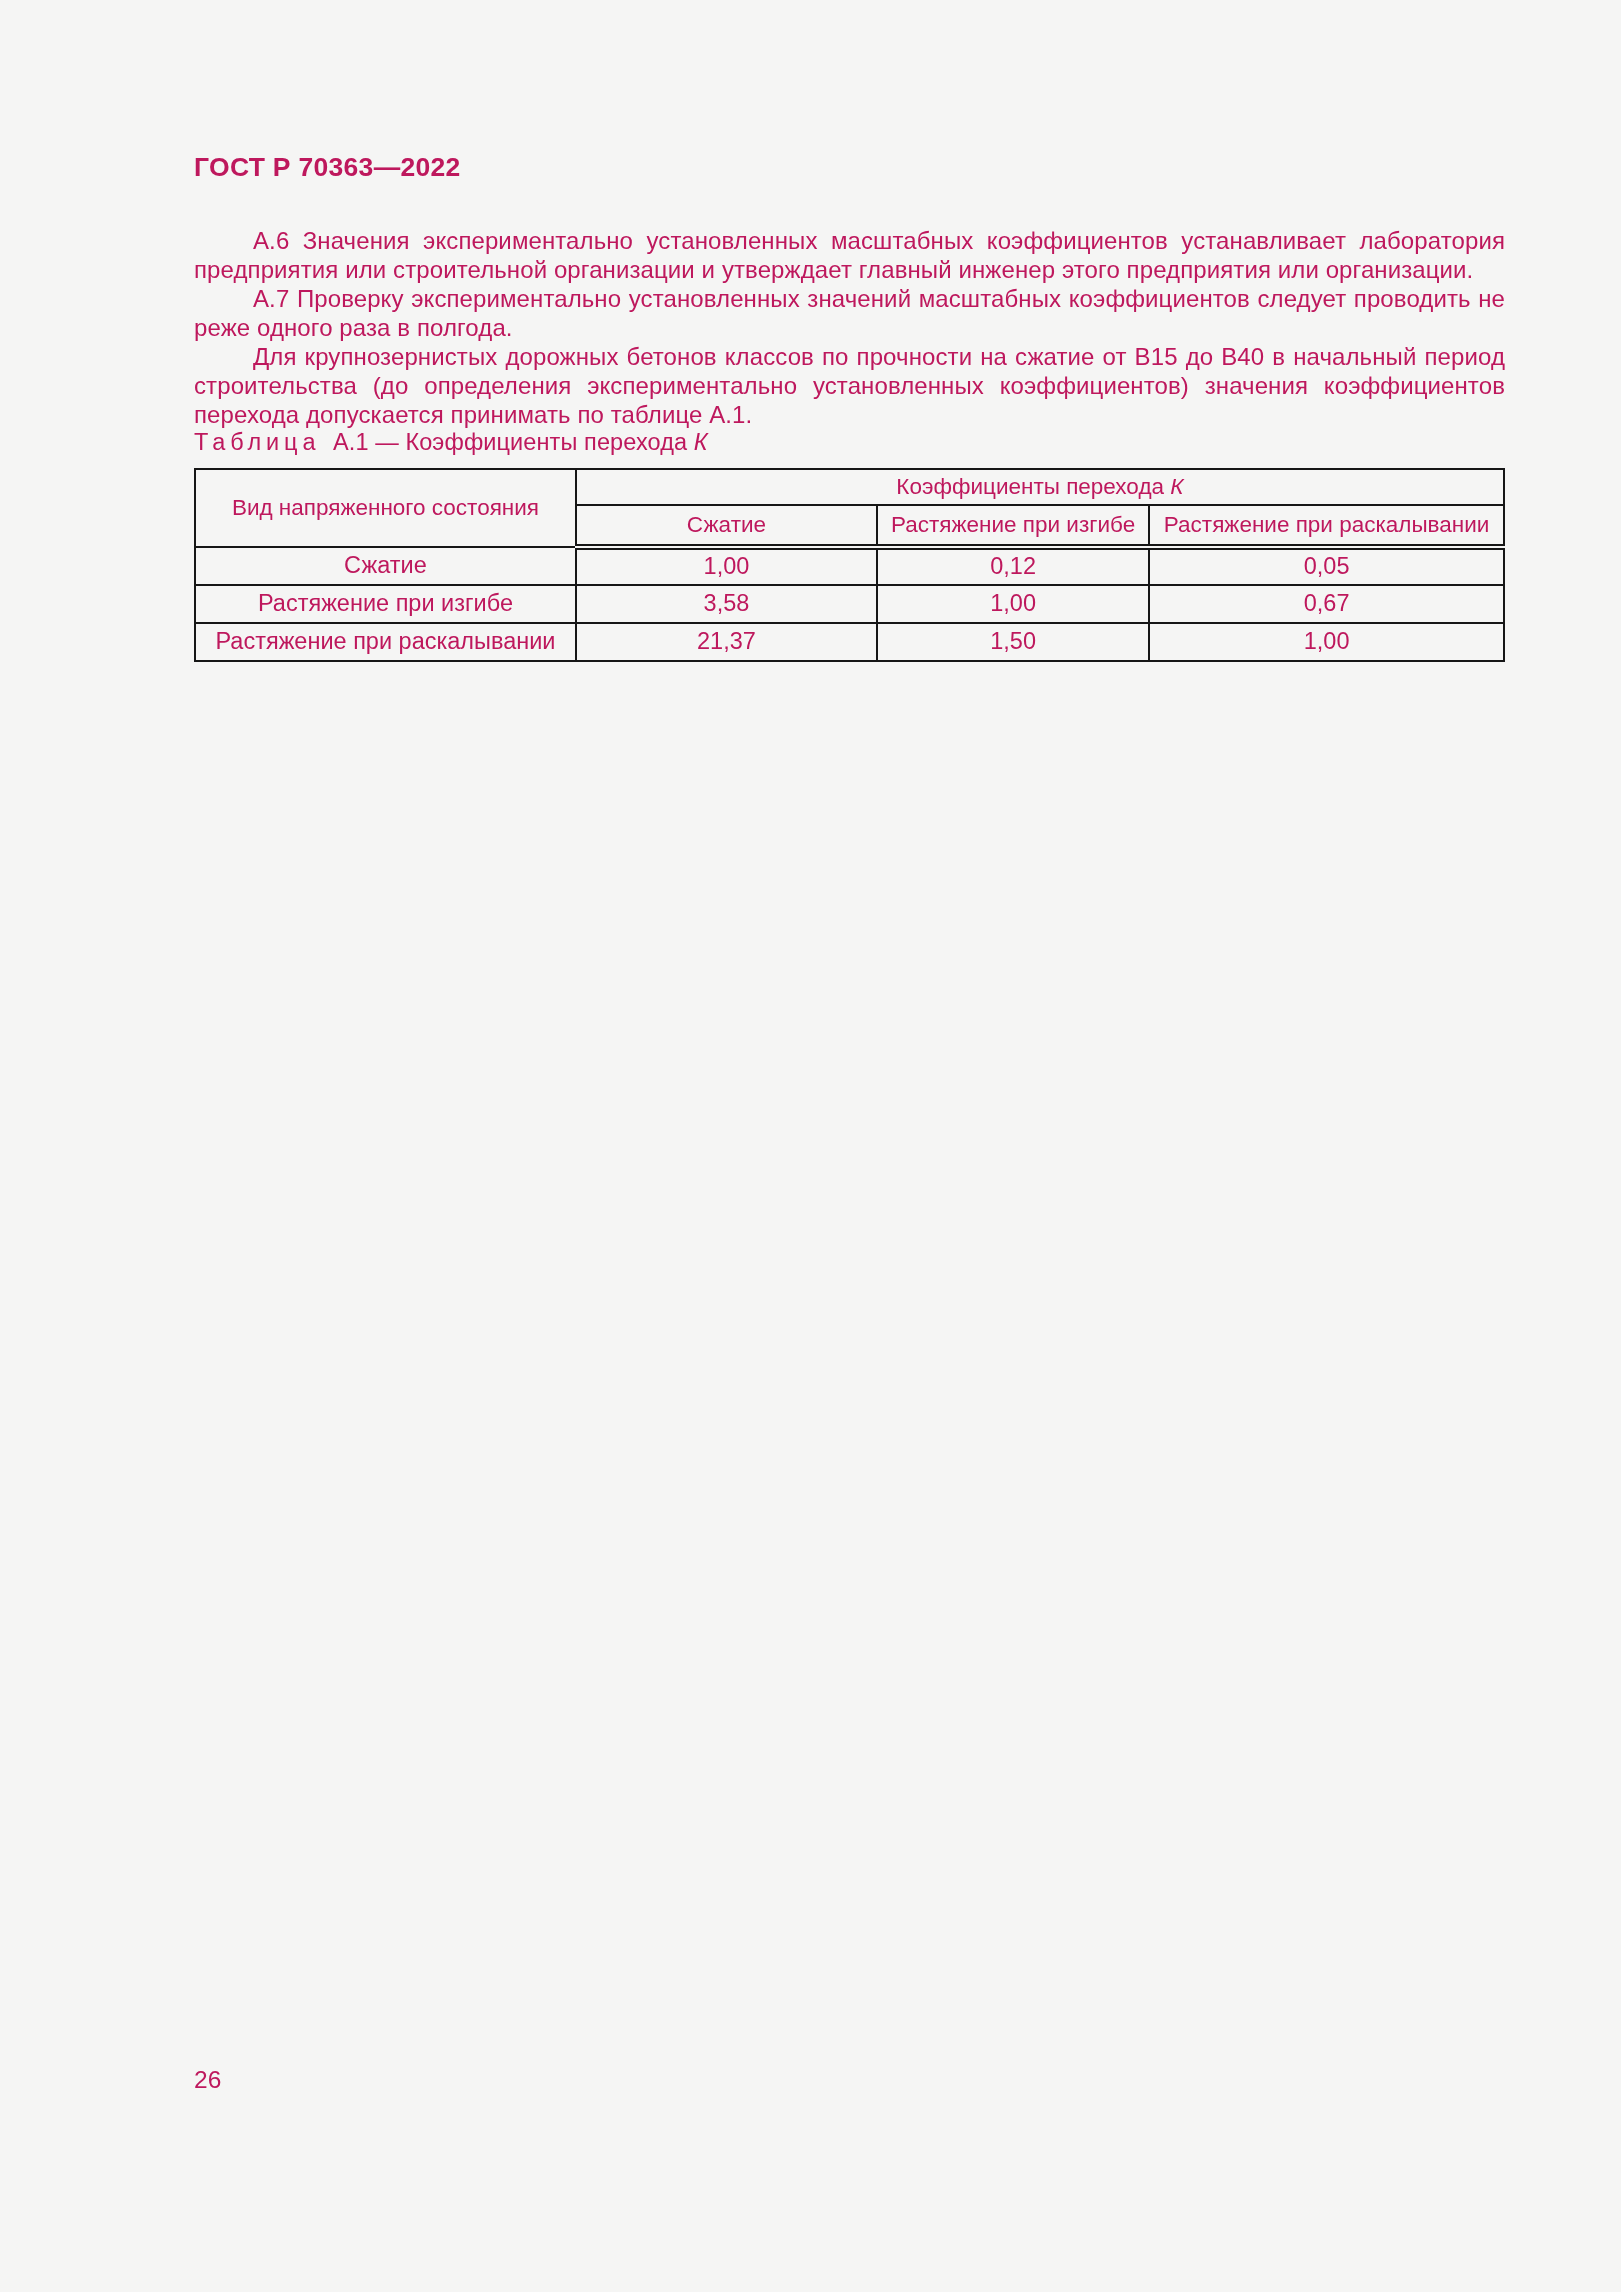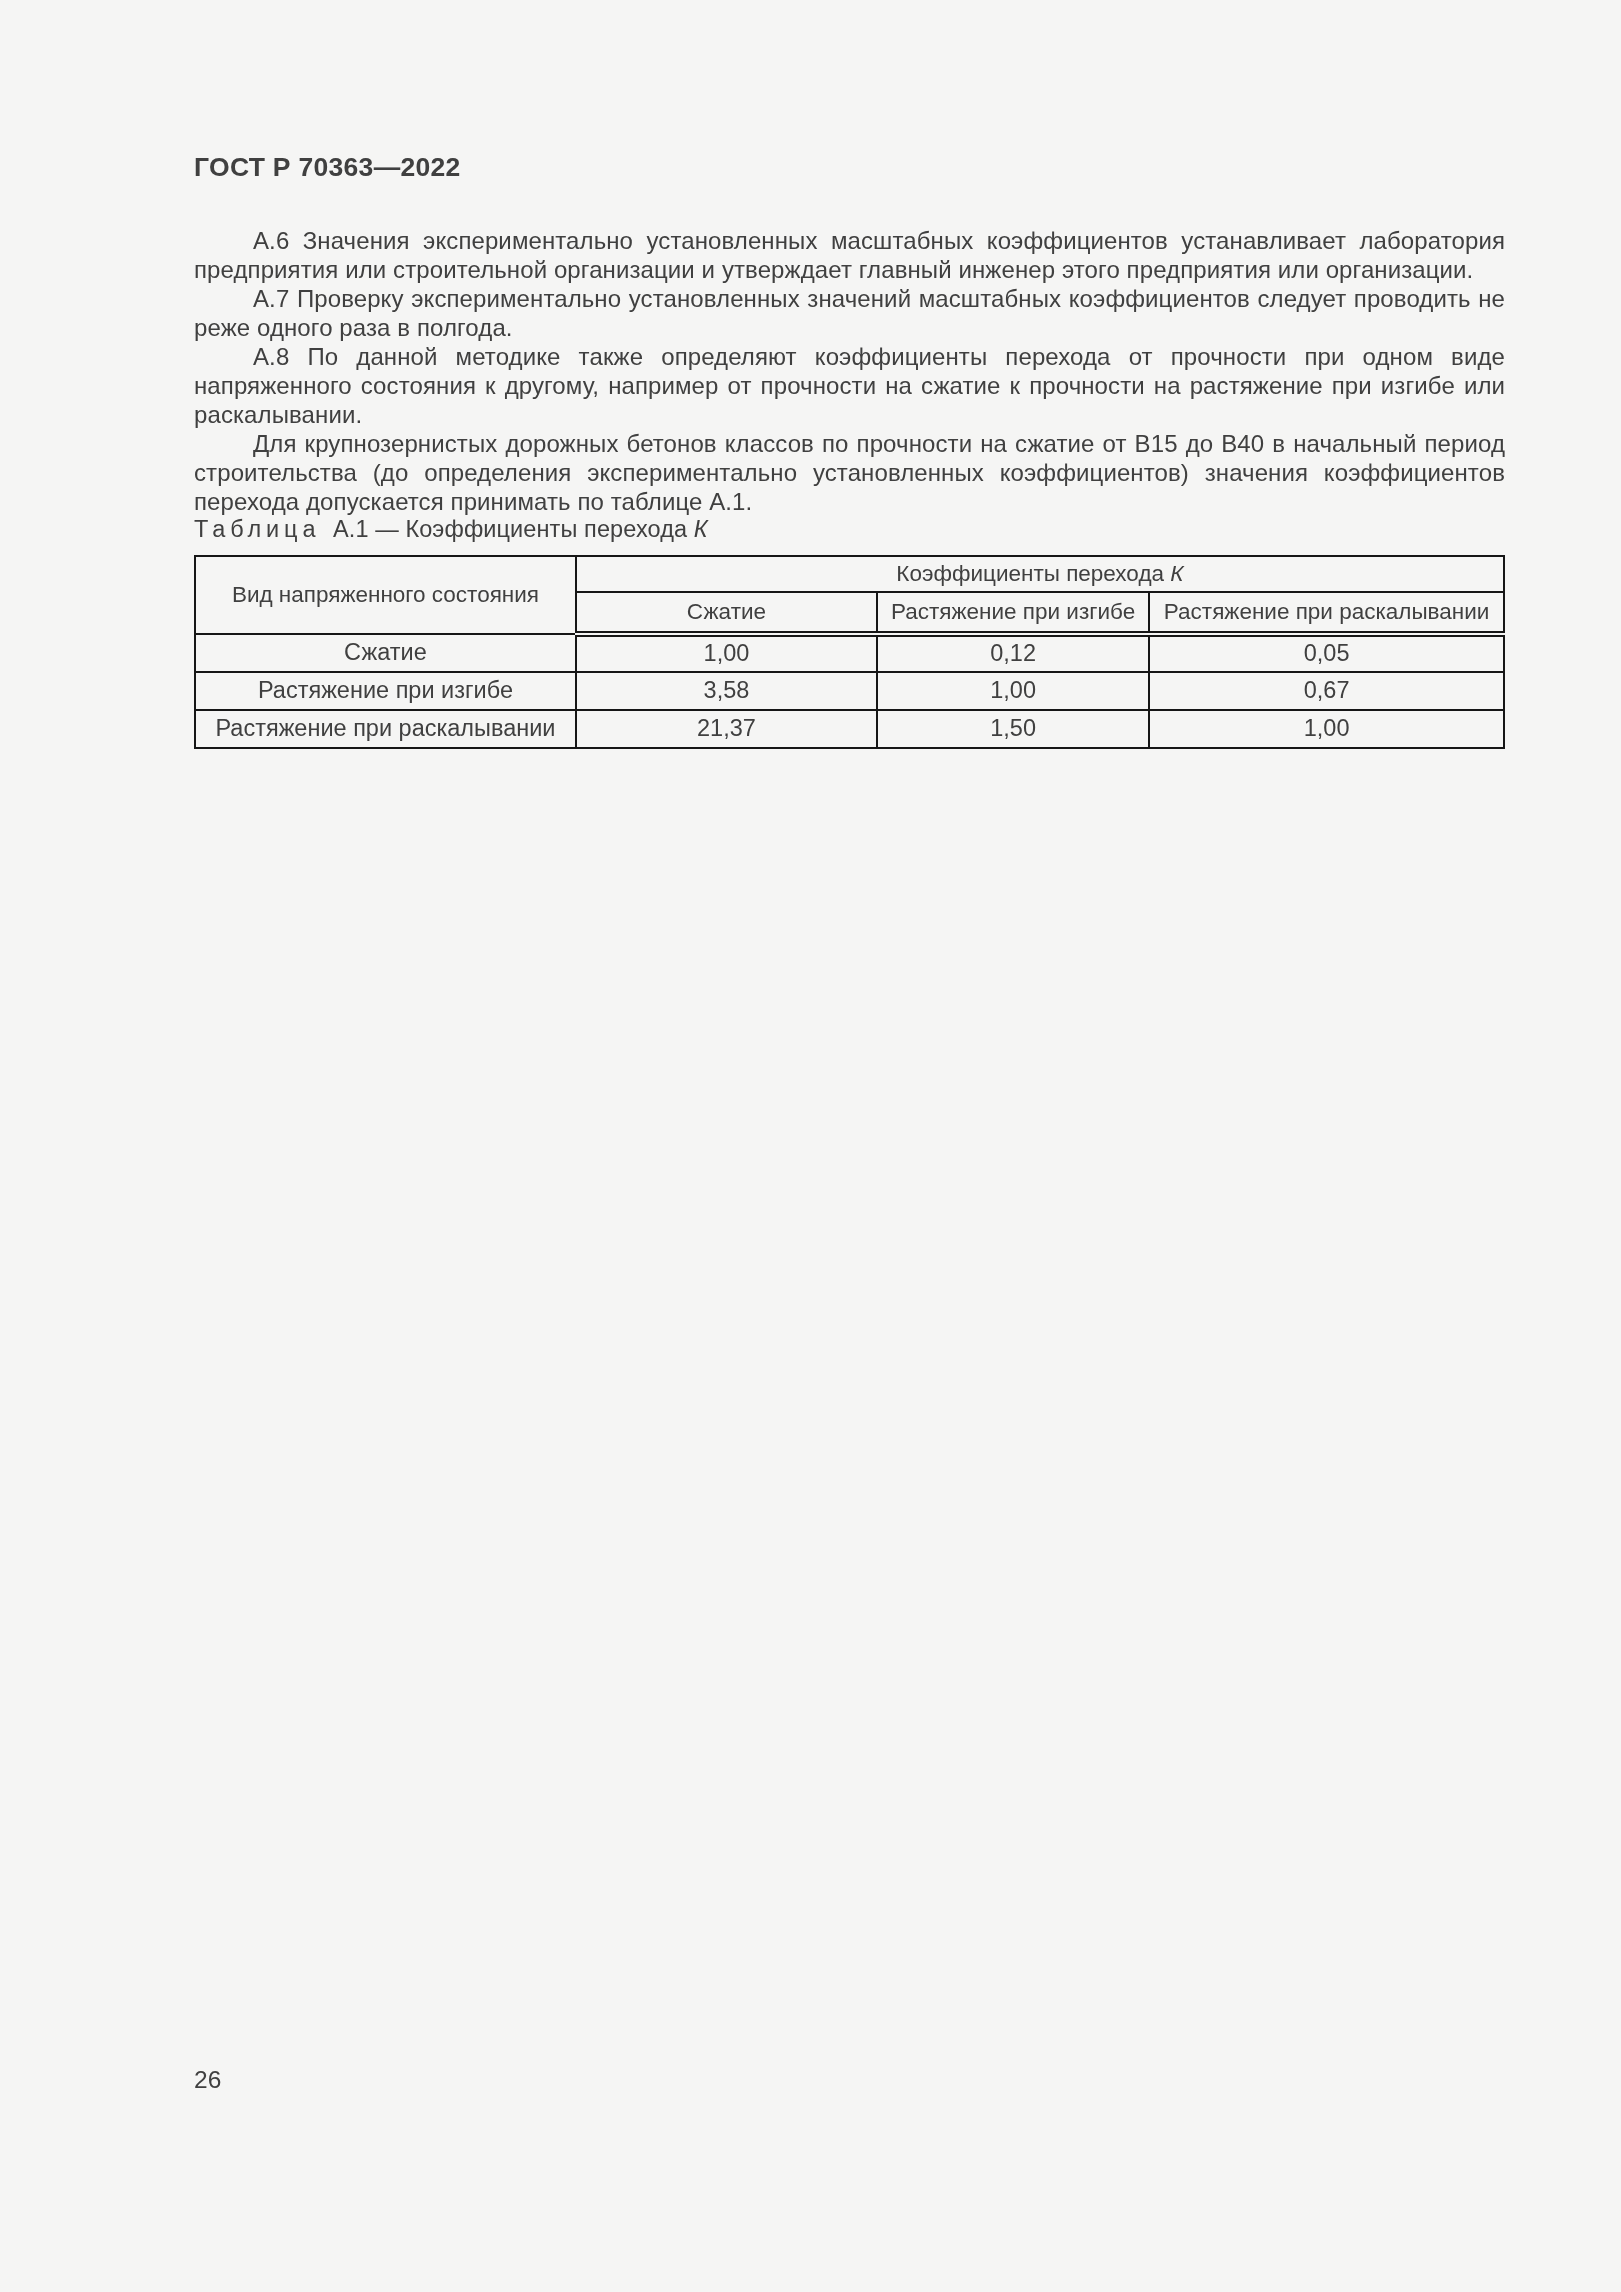--- a/index.html
+++ b/index.html
@@ -3,21 +3,21 @@
 <meta charset="utf-8">
 <style>
   * { margin: 0; padding: 0; box-sizing: border-box; }
   html, body { background: #e9e9e9; }
   .page {
     position: relative;
     width: 1621px;
     height: 2293px;
     background: #f5f5f4;
     font-family: "Liberation Sans", "DejaVu Sans", sans-serif;
-    color: #404040;
+    color: #be185d;
     overflow: hidden;
   }
   .doc-number {
     position: absolute;
     left: 194px;
     top: 152px;
     font-size: 26.5px;
     font-weight: 700;
     letter-spacing: 0.3px;
   }
@@ -74,21 +74,20 @@
 </head>
 <body>
 
 <div class="page">
 
   <div class="doc-number">ГОСТ Р 70363—2022</div>
 
   <div class="content">
     <p>А.6 Значения экспериментально установленных масштабных коэффициентов устанавливает лаборатория предприятия или строительной организации и утверждает главный инженер этого предприятия или организации.</p>
     <p>А.7 Проверку экспериментально установленных значений масштабных коэффициентов следует проводить не реже одного раза в полгода.</p>
-    <p>А.8 По данной методике также определяют коэффициенты перехода от прочности при одном виде напряженного состояния к другому, например от прочности на сжатие к прочности на растяжение при изгибе или раскалывании.</p>
     <p>Для крупнозернистых дорожных бетонов классов по прочности на сжатие от В15 до В40 в начальный период строительства (до определения экспериментально установленных коэффициентов) значения коэффициентов перехода допускается принимать по таблице А.1.</p>
 
     <div class="table-caption">
       <span class="caption-label">Таблица</span>
       <span>А.1 — Коэффициенты перехода</span>
       <span class="it">К</span>
     </div>
 
     <table class="gost-table">
       <colgroup>

